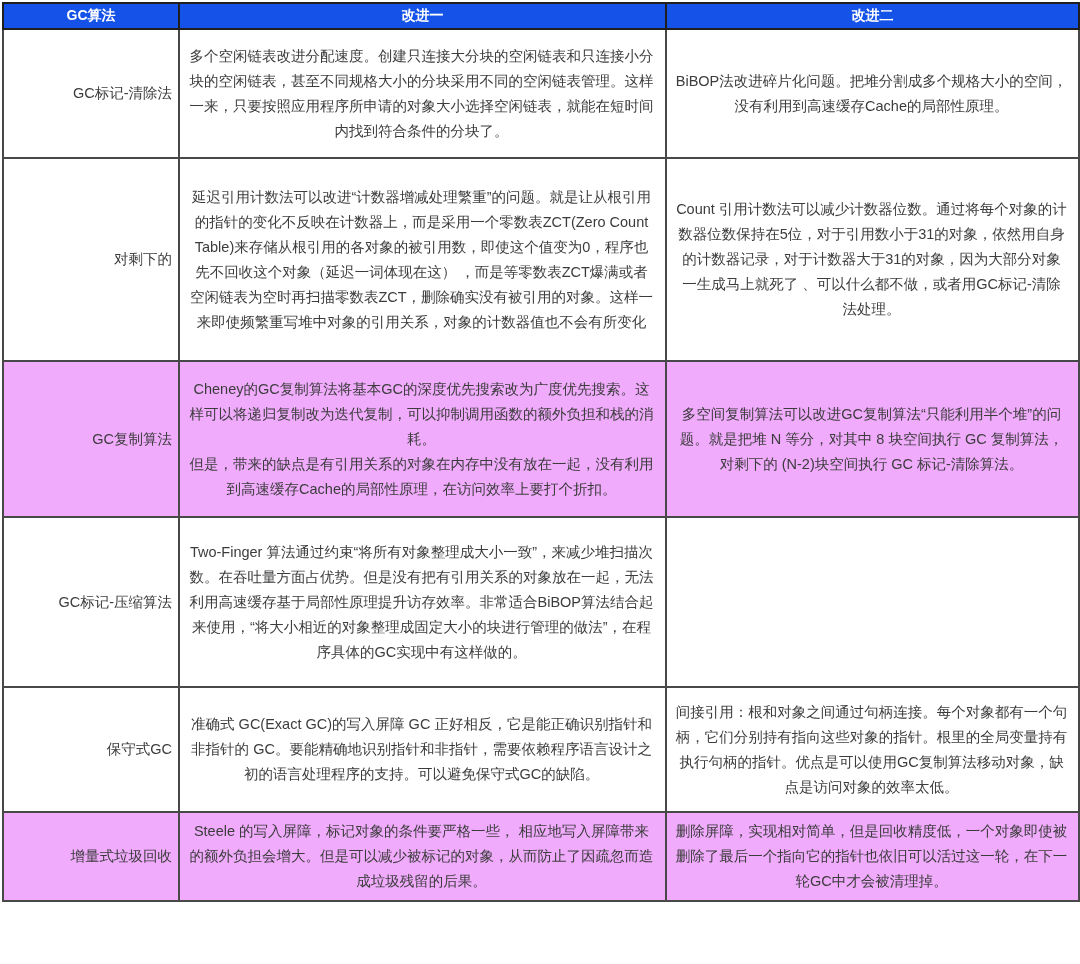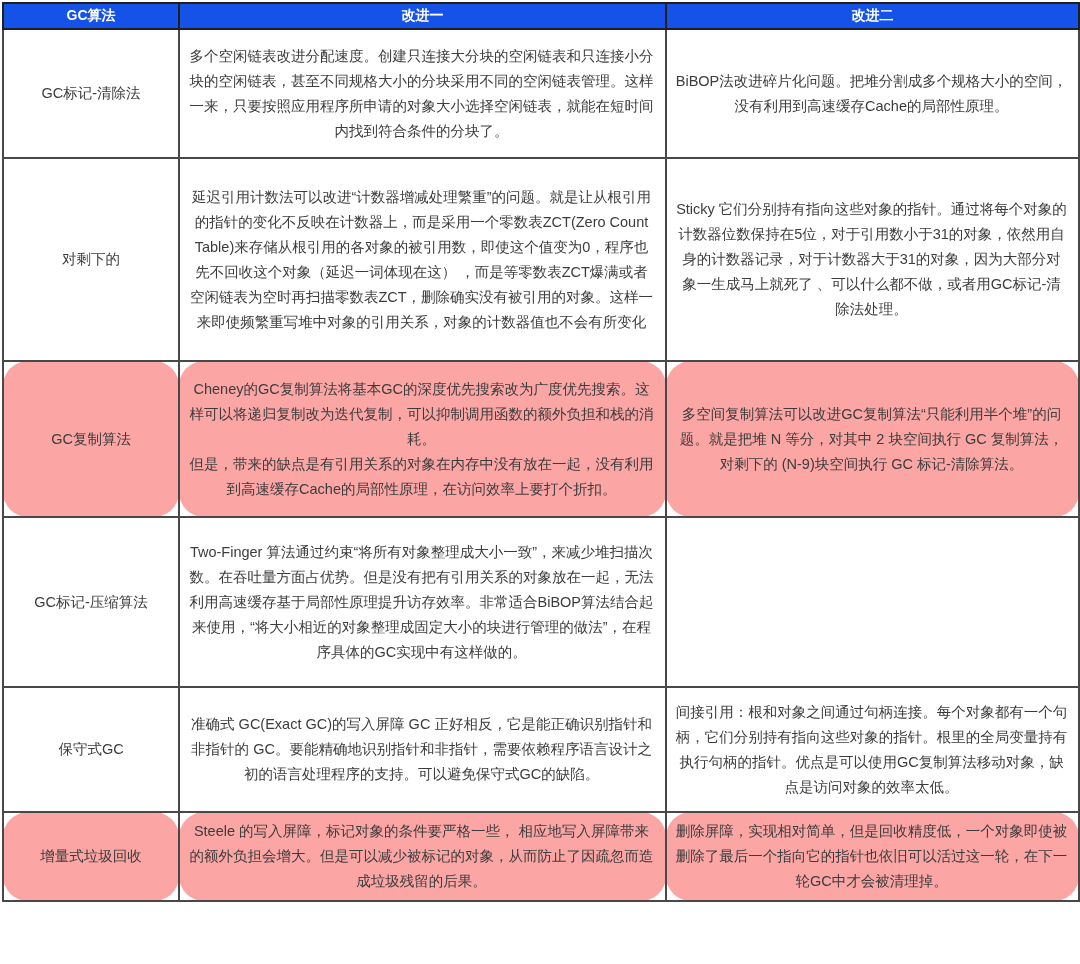--- a/index.html
+++ b/index.html
@@ -42,29 +42,29 @@
     border-color: #1f1f1f;
   }
   td {
     color: #3c3c3c;
     font-size: 14.5px;
     line-height: 25px;
     vertical-align: middle;
     background: #ffffff;
   }
   td.algo {
-    text-align: center;
+    text-align: right;
     padding: 4px 6px;
   }
   td.desc {
     text-align: center;
     padding: 6px 10px 6px 8px;
     white-space: pre-line;
   }
-  tr.shaded td { background: #fca5a5; border-radius: 25px; }
+  tr.shaded td { background: #f0abfc; }
 
   tr.r1 { height: 129px; }
   tr.r2 { height: 203px; }
   tr.r3 { height: 156px; }
   tr.r4 { height: 170px; }
   tr.r5 { height: 125px; }
   tr.r6 { height: 67px; }
   tr.r7 { height: 84px; }
 </style>
 </head>
@@ -86,27 +86,27 @@
     </thead>
     <tbody>
       <tr class="r1">
         <td class="algo">GC标记-清除法</td>
         <td class="desc">多个空闲链表改进分配速度。创建只连接大分块的空闲链表和只连接小分块的空闲链表，甚至不同规格大小的分块采用不同的空闲链表管理。这样一来，只要按照应用程序所申请的对象大小选择空闲链表，就能在短时间内找到符合条件的分块了。</td>
         <td class="desc">BiBOP法改进碎片化问题。把堆分割成多个规格大小的空间，没有利用到高速缓存Cache的局部性原理。</td>
       </tr>
       <tr class="r2">
         <td class="algo">对剩下的</td>
         <td class="desc">延迟引用计数法可以改进“计数器增减处理繁重”的问题。就是让从根引用的指针的变化不反映在计数器上，而是采用一个零数表ZCT(Zero Count Table)来存储从根引用的各对象的被引用数，即使这个值变为0，程序也先不回收这个对象（延迟一词体现在这） ，而是等零数表ZCT爆满或者空闲链表为空时再扫描零数表ZCT，删除确实没有被引用的对象。这样一来即使频繁重写堆中对象的引用关系，对象的计数器值也不会有所变化</td>
-        <td class="desc">Sticky 它们分别持有指向这些对象的指针。通过将每个对象的计数器位数保持在5位，对于引用数小于31的对象，依然用自身的计数器记录，对于计数器大于31的对象，因为大部分对象一生成马上就死了 、可以什么都不做，或者用GC标记-清除法处理。</td>
+        <td class="desc">Count 引用计数法可以减少计数器位数。通过将每个对象的计数器位数保持在5位，对于引用数小于31的对象，依然用自身的计数器记录，对于计数器大于31的对象，因为大部分对象一生成马上就死了 、可以什么都不做，或者用GC标记-清除法处理。</td>
       </tr>
       <tr class="r3 shaded">
         <td class="algo">GC复制算法</td>
         <td class="desc">Cheney的GC复制算法将基本GC的深度优先搜索改为广度优先搜索。这样可以将递归复制改为迭代复制，可以抑制调用函数的额外负担和栈的消耗。
 但是，带来的缺点是有引用关系的对象在内存中没有放在一起，没有利用到高速缓存Cache的局部性原理，在访问效率上要打个折扣。</td>
-        <td class="desc">多空间复制算法可以改进GC复制算法“只能利用半个堆”的问题。就是把堆 N 等分，对其中 2 块空间执行 GC 复制算法，对剩下的 (N-9)块空间执行 GC 标记-清除算法。</td>
+        <td class="desc">多空间复制算法可以改进GC复制算法“只能利用半个堆”的问题。就是把堆 N 等分，对其中 8 块空间执行 GC 复制算法，对剩下的 (N-2)块空间执行 GC 标记-清除算法。</td>
       </tr>
       <tr class="r4">
         <td class="algo">GC标记-压缩算法</td>
         <td class="desc">Two-Finger 算法通过约束“将所有对象整理成大小一致”，来减少堆扫描次数。在吞吐量方面占优势。但是没有把有引用关系的对象放在一起，无法利用高速缓存基于局部性原理提升访存效率。非常适合BiBOP算法结合起来使用，“将大小相近的对象整理成固定大小的块进行管理的做法”，在程序具体的GC实现中有这样做的。</td>
         <td class="desc"></td>
       </tr>
       <tr class="r5">
         <td class="algo">保守式GC</td>
         <td class="desc">准确式 GC(Exact GC)的写入屏障 GC 正好相反，它是能正确识别指针和非指针的 GC。要能精确地识别指针和非指针，需要依赖程序语言设计之初的语言处理程序的支持。可以避免保守式GC的缺陷。</td>
         <td class="desc">间接引用：根和对象之间通过句柄连接。每个对象都有一个句柄，它们分别持有指向这些对象的指针。根里的全局变量持有执行句柄的指针。优点是可以使用GC复制算法移动对象，缺点是访问对象的效率太低。</td>

